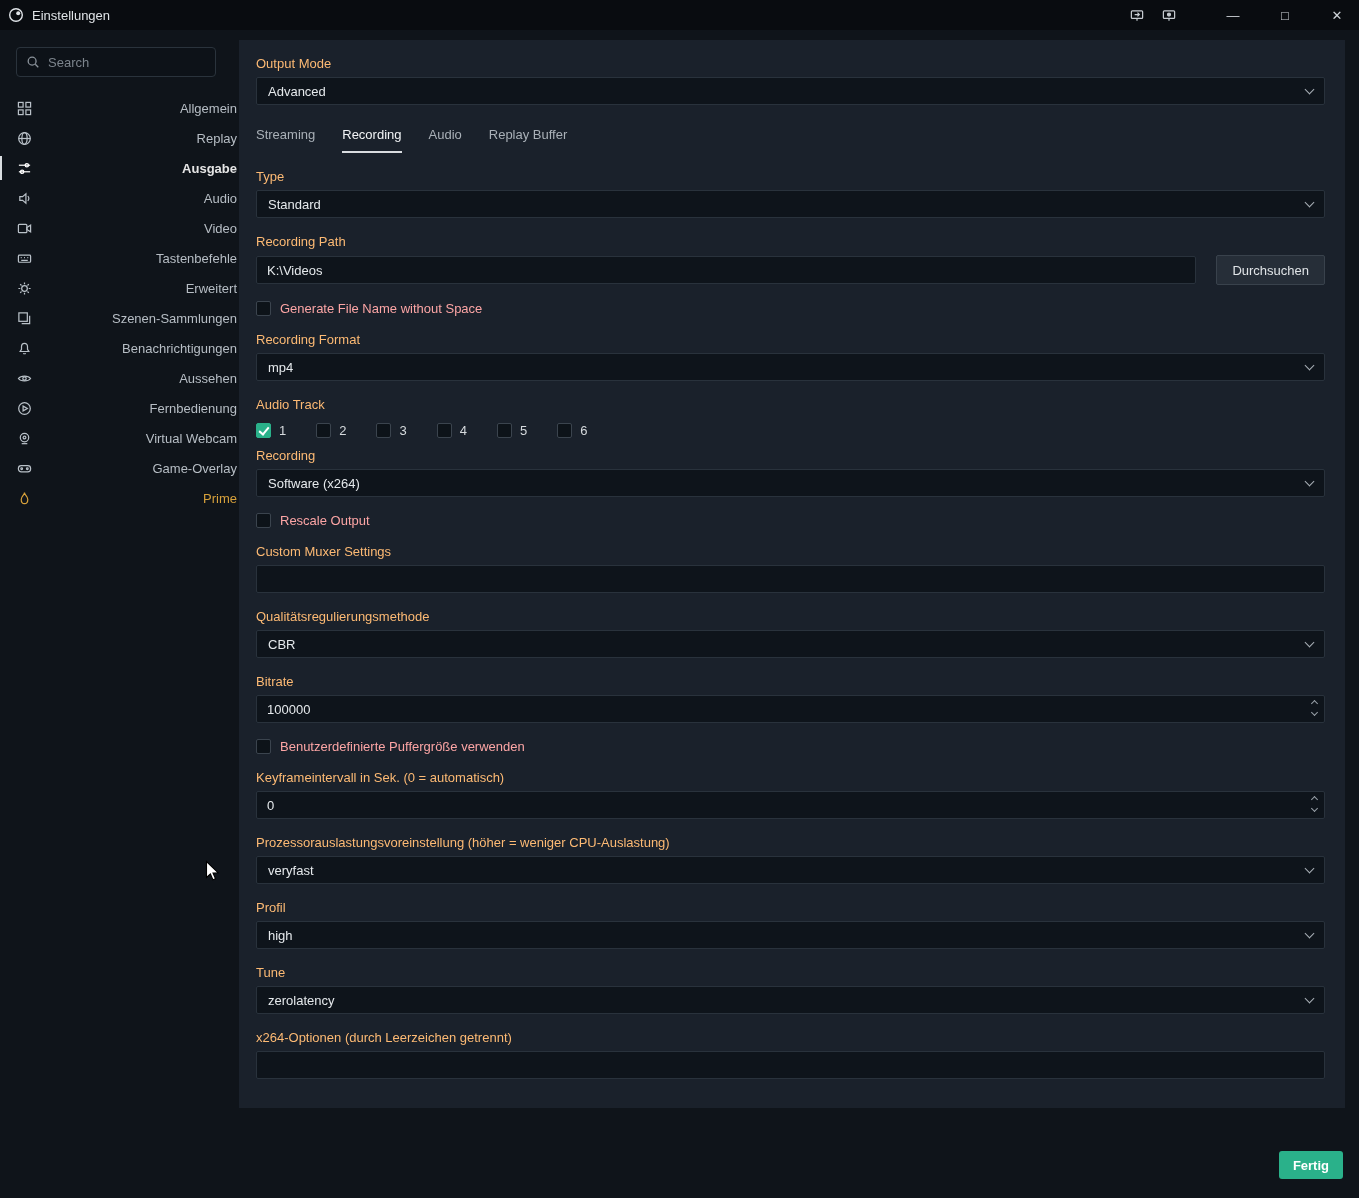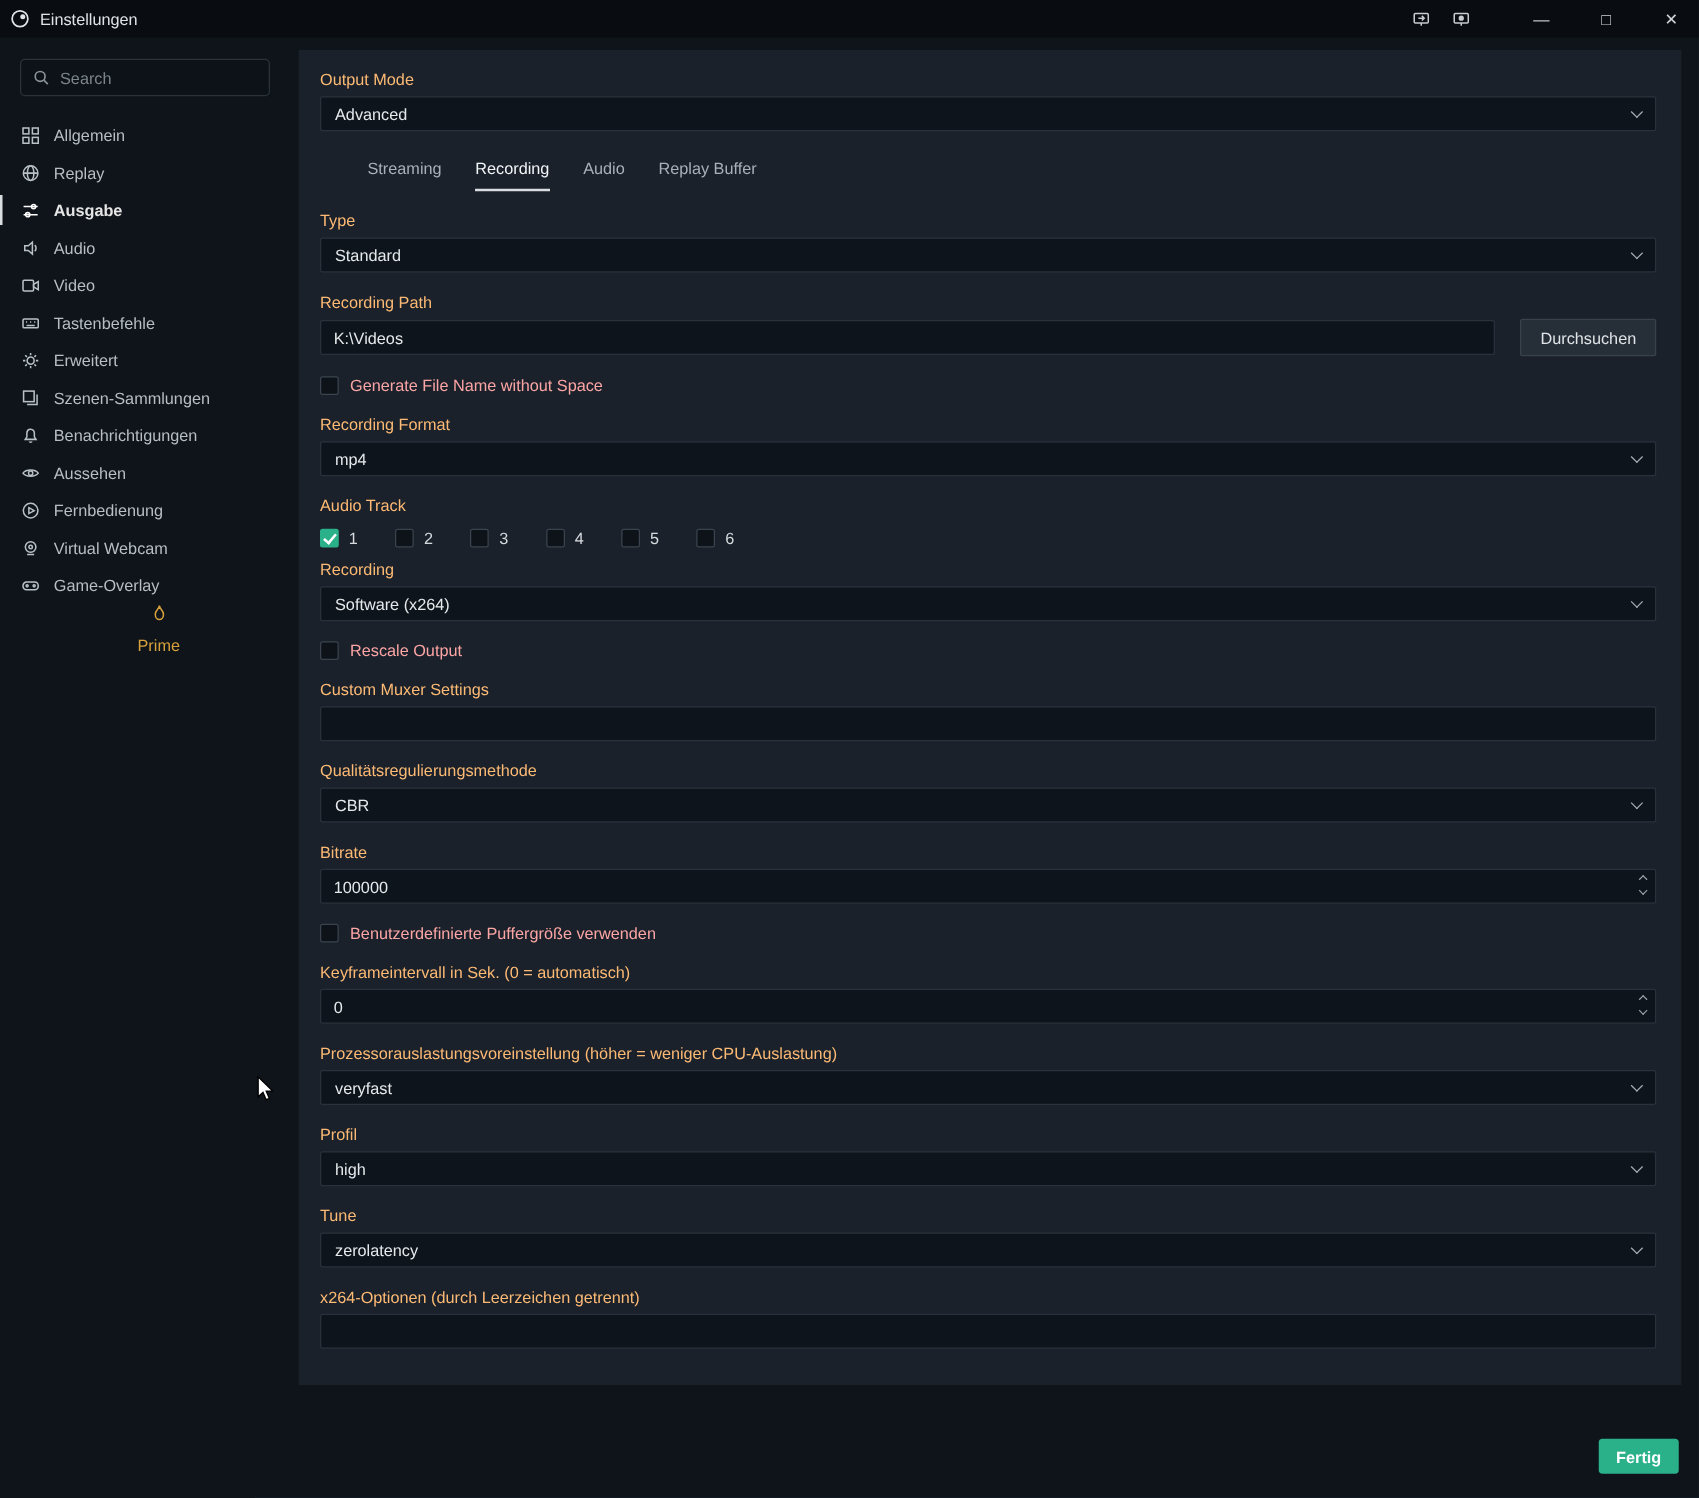--- a/index.html
+++ b/index.html
@@ -15,34 +15,34 @@
   .tb-title{font-size:13px;color:#dfe3e6;}
   .tb-spacer{flex:1;}
   .tb-util{display:flex;gap:16px;margin-right:26px;align-items:center;}
   .tb-btn{width:44px;height:30px;display:flex;align-items:center;justify-content:center;color:#ced3d8;font-size:13px;cursor:default;}
   
   .app{display:flex;height:1168px;}
   .sidebar{width:237px;flex:none;padding-top:17px;}
   .search{margin:0 21px 16px 16px;height:30px;border:1px solid #2a333c;border-radius:4px;background:#0d1218;display:flex;align-items:center;padding:0 9px;gap:8px;}
   .search input{background:transparent;border:0;outline:0;color:#dfe3e6;font:13px "Liberation Sans",sans-serif;width:100%;}
   .search input::placeholder{color:#7c848c;}
-  .nav-item{height:30px;display:flex;align-items:center;gap:11px;padding-left:17px;color:#b7bec5;font-size:13px;position:relative;cursor:default;}
+  .nav-item{height:30px;display:flex;align-items:center;gap:11px;padding-left:17px;color:#b7bec5;font-size:13px;position:relative;cursor:default;justify-content:space-between;}
   .nav-item svg{flex:none;}
   .nav-item.active{color:#e5e5e5;font-weight:bold;}
   .nav-item.active::before{content:"";position:absolute;left:0;top:3px;bottom:3px;width:2px;background:#d9dde0;}
-  .nav-item.prime{color:#d7a13b;flex-direction:column;}
+  .nav-item.prime{color:#d7a13b;}
   
   .content{flex:1;display:flex;flex-direction:column;padding:10px 14px 10px 2px;}
   .panel{background:#1a212b;height:1068px;padding:14px 20px 0 17px;overflow:hidden;}
   .lbl{font-size:13px;color:#fdba74;margin:16px 0 6px;}
   .lbl.first{margin-top:2px;}
   .select{height:28px;background:#0e141b;border:1px solid #29323c;border-radius:2px;display:flex;align-items:center;justify-content:space-between;padding:0 11px;color:#e5e9ec;font-size:13px;cursor:default;}
   .dchev{width:7px;height:7px;border-right:1.6px solid #a8afb6;border-bottom:1.6px solid #a8afb6;transform:rotate(45deg);margin-top:-4px;flex:none;}
   input.text{width:100%;height:28px;background:#0e141b;border:1px solid #29323c;border-radius:2px;color:#e5e9ec;font:13px "Liberation Sans",sans-serif;padding:0 10px;outline:none;}
-  .tabs{display:flex;gap:27px;margin-top:22px;margin-left:38px;}
+  .tabs{display:flex;gap:27px;margin-top:22px;}
   .tab{font-size:13px;color:#a9b0b7;padding-bottom:9px;cursor:default;}
   .tab.active{color:#f2f4f6;border-bottom:2px solid #d9dce0;}
   .row{display:flex;gap:20px;align-items:center;}
   .row .grow{flex:1;}
   .btn{height:30px;background:#262e38;border:1px solid #39424c;border-radius:2px;color:#e0e4e7;font-size:13px;padding:0 15px;white-space:nowrap;cursor:default;display:flex;align-items:center;}
   .cbrow{display:flex;align-items:center;gap:9px;margin-top:16px;font-size:13px;color:#fca5a5;}
   .checkbox{width:15px;height:15px;border:1px solid #3b444e;border-radius:2px;background:#0d1319;position:relative;flex:none;cursor:default;}
   .checkbox.checked{background:#2ab18a;border-color:#2ab18a;}
   .checkbox.checked::after{content:"";position:absolute;left:4px;top:1px;width:4px;height:8px;border-right:2px solid #ffffff;border-bottom:2px solid #ffffff;transform:rotate(40deg);}
   .tracks{display:flex;margin-top:11px;}

